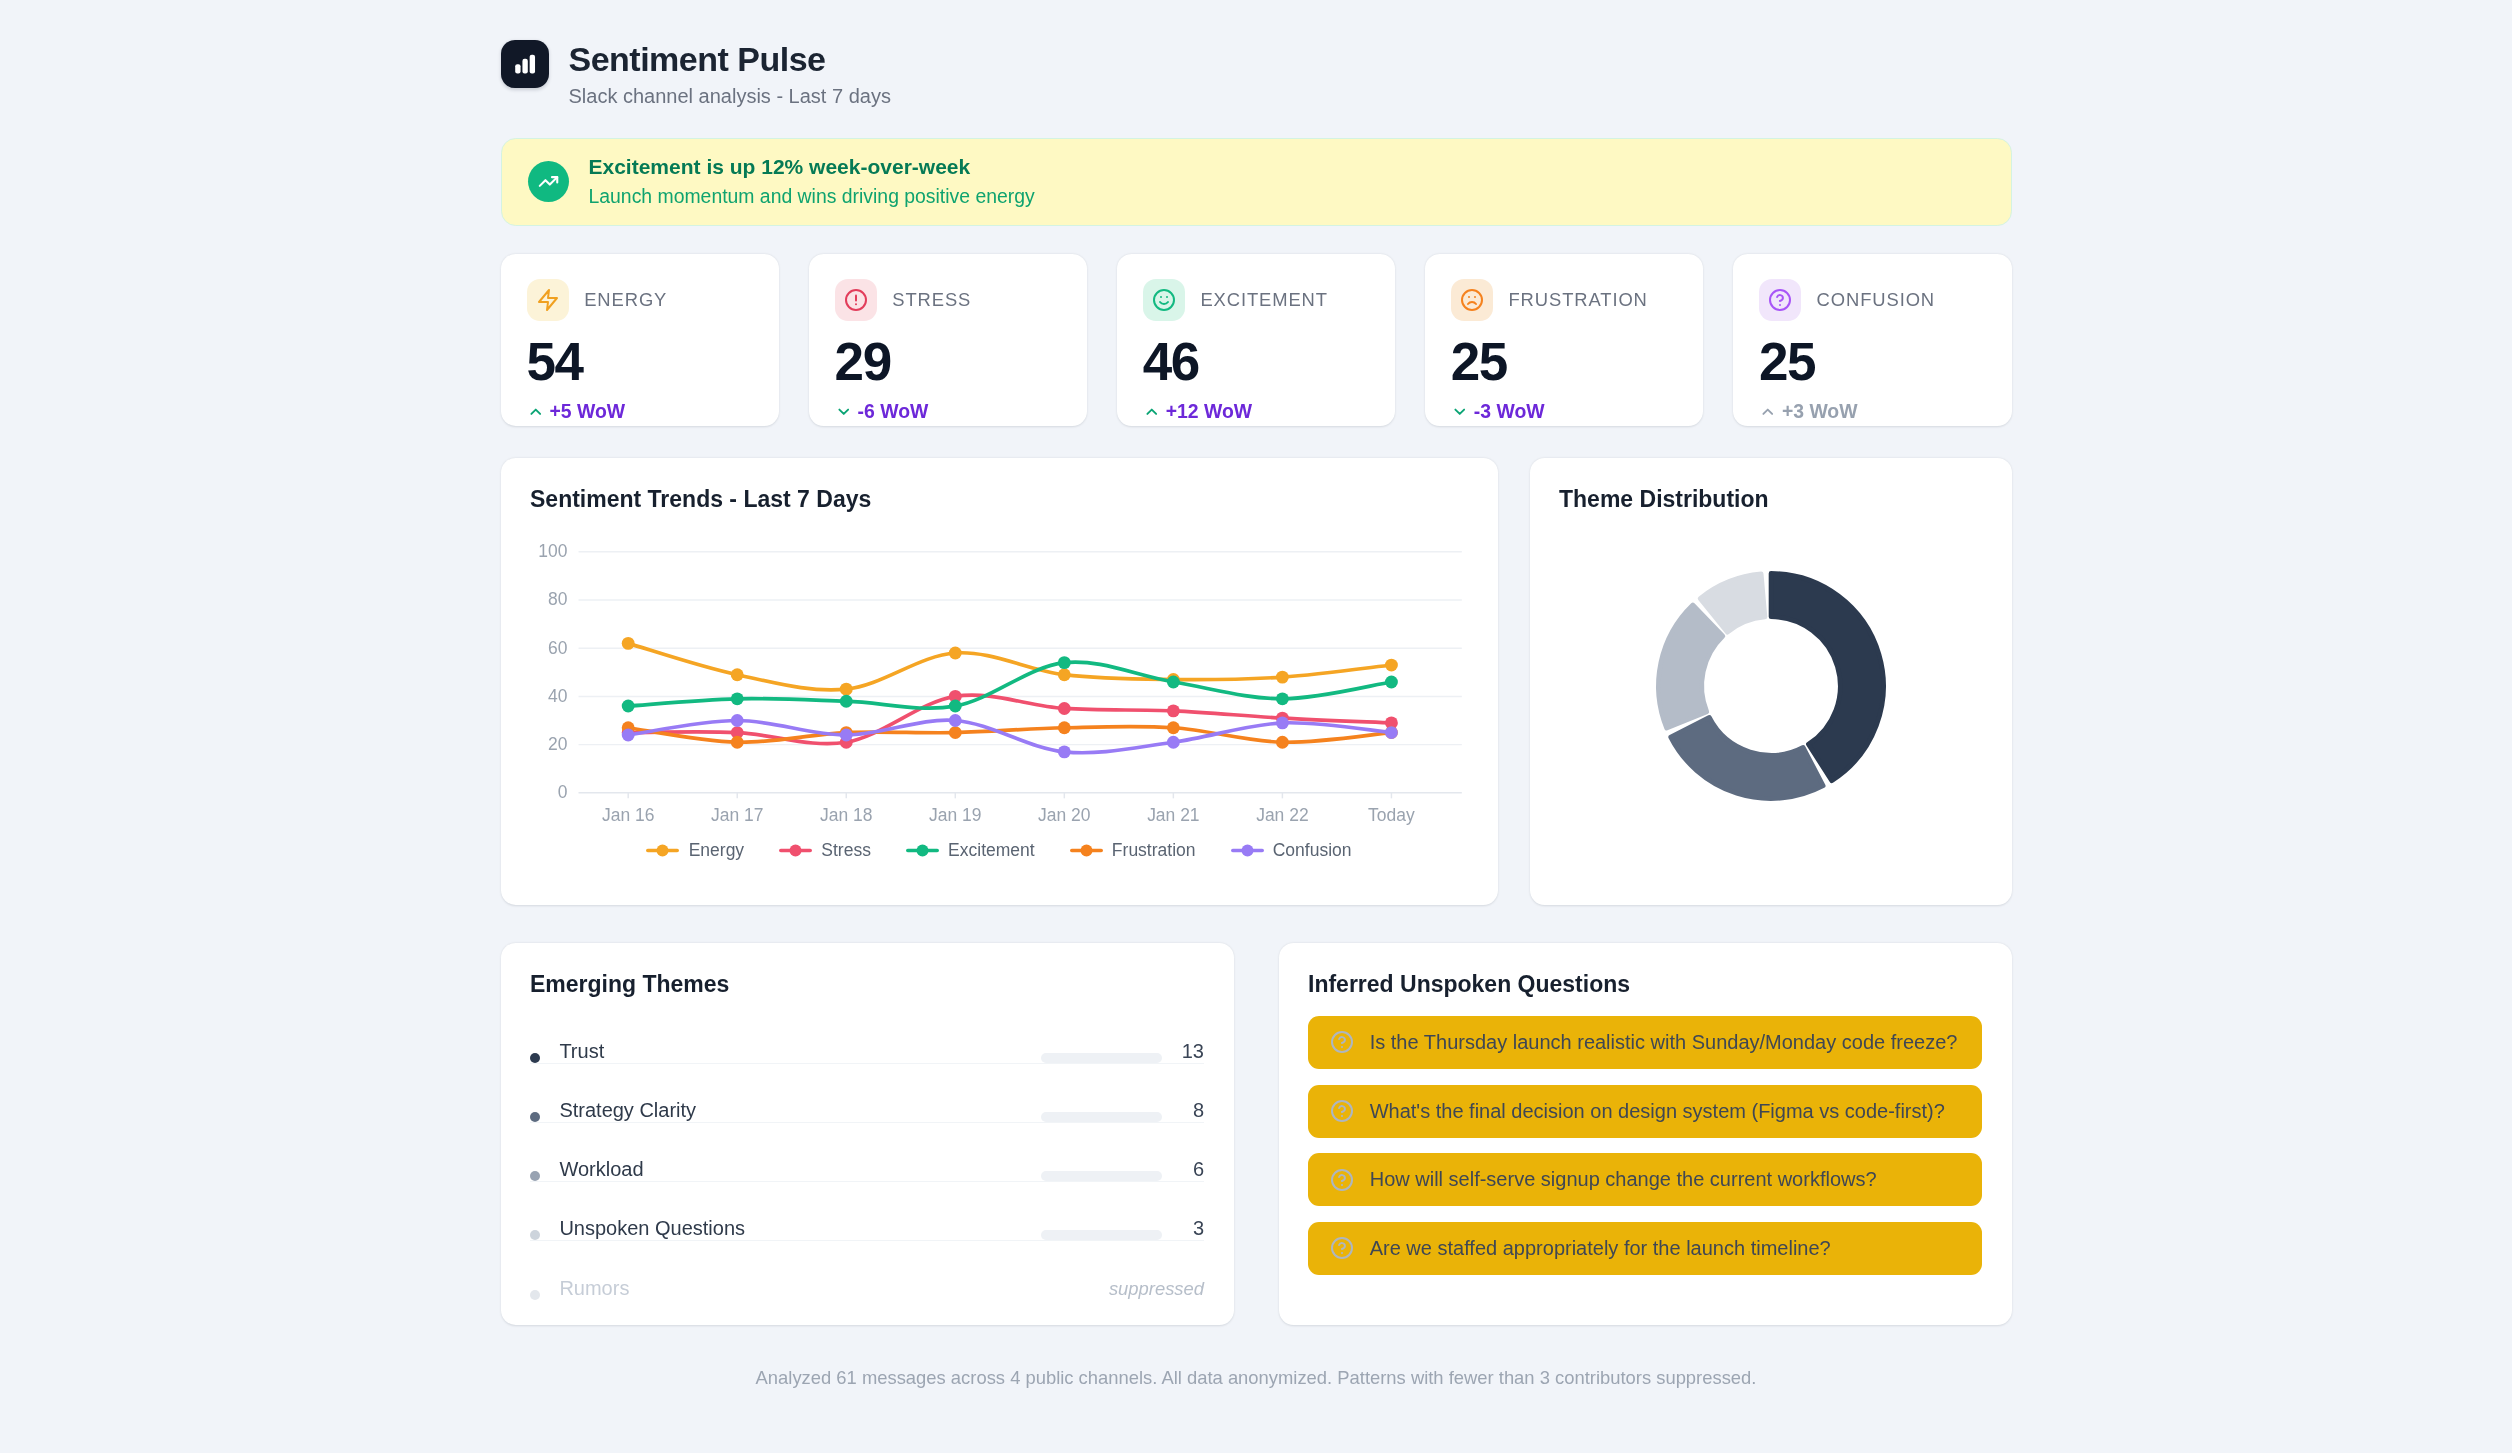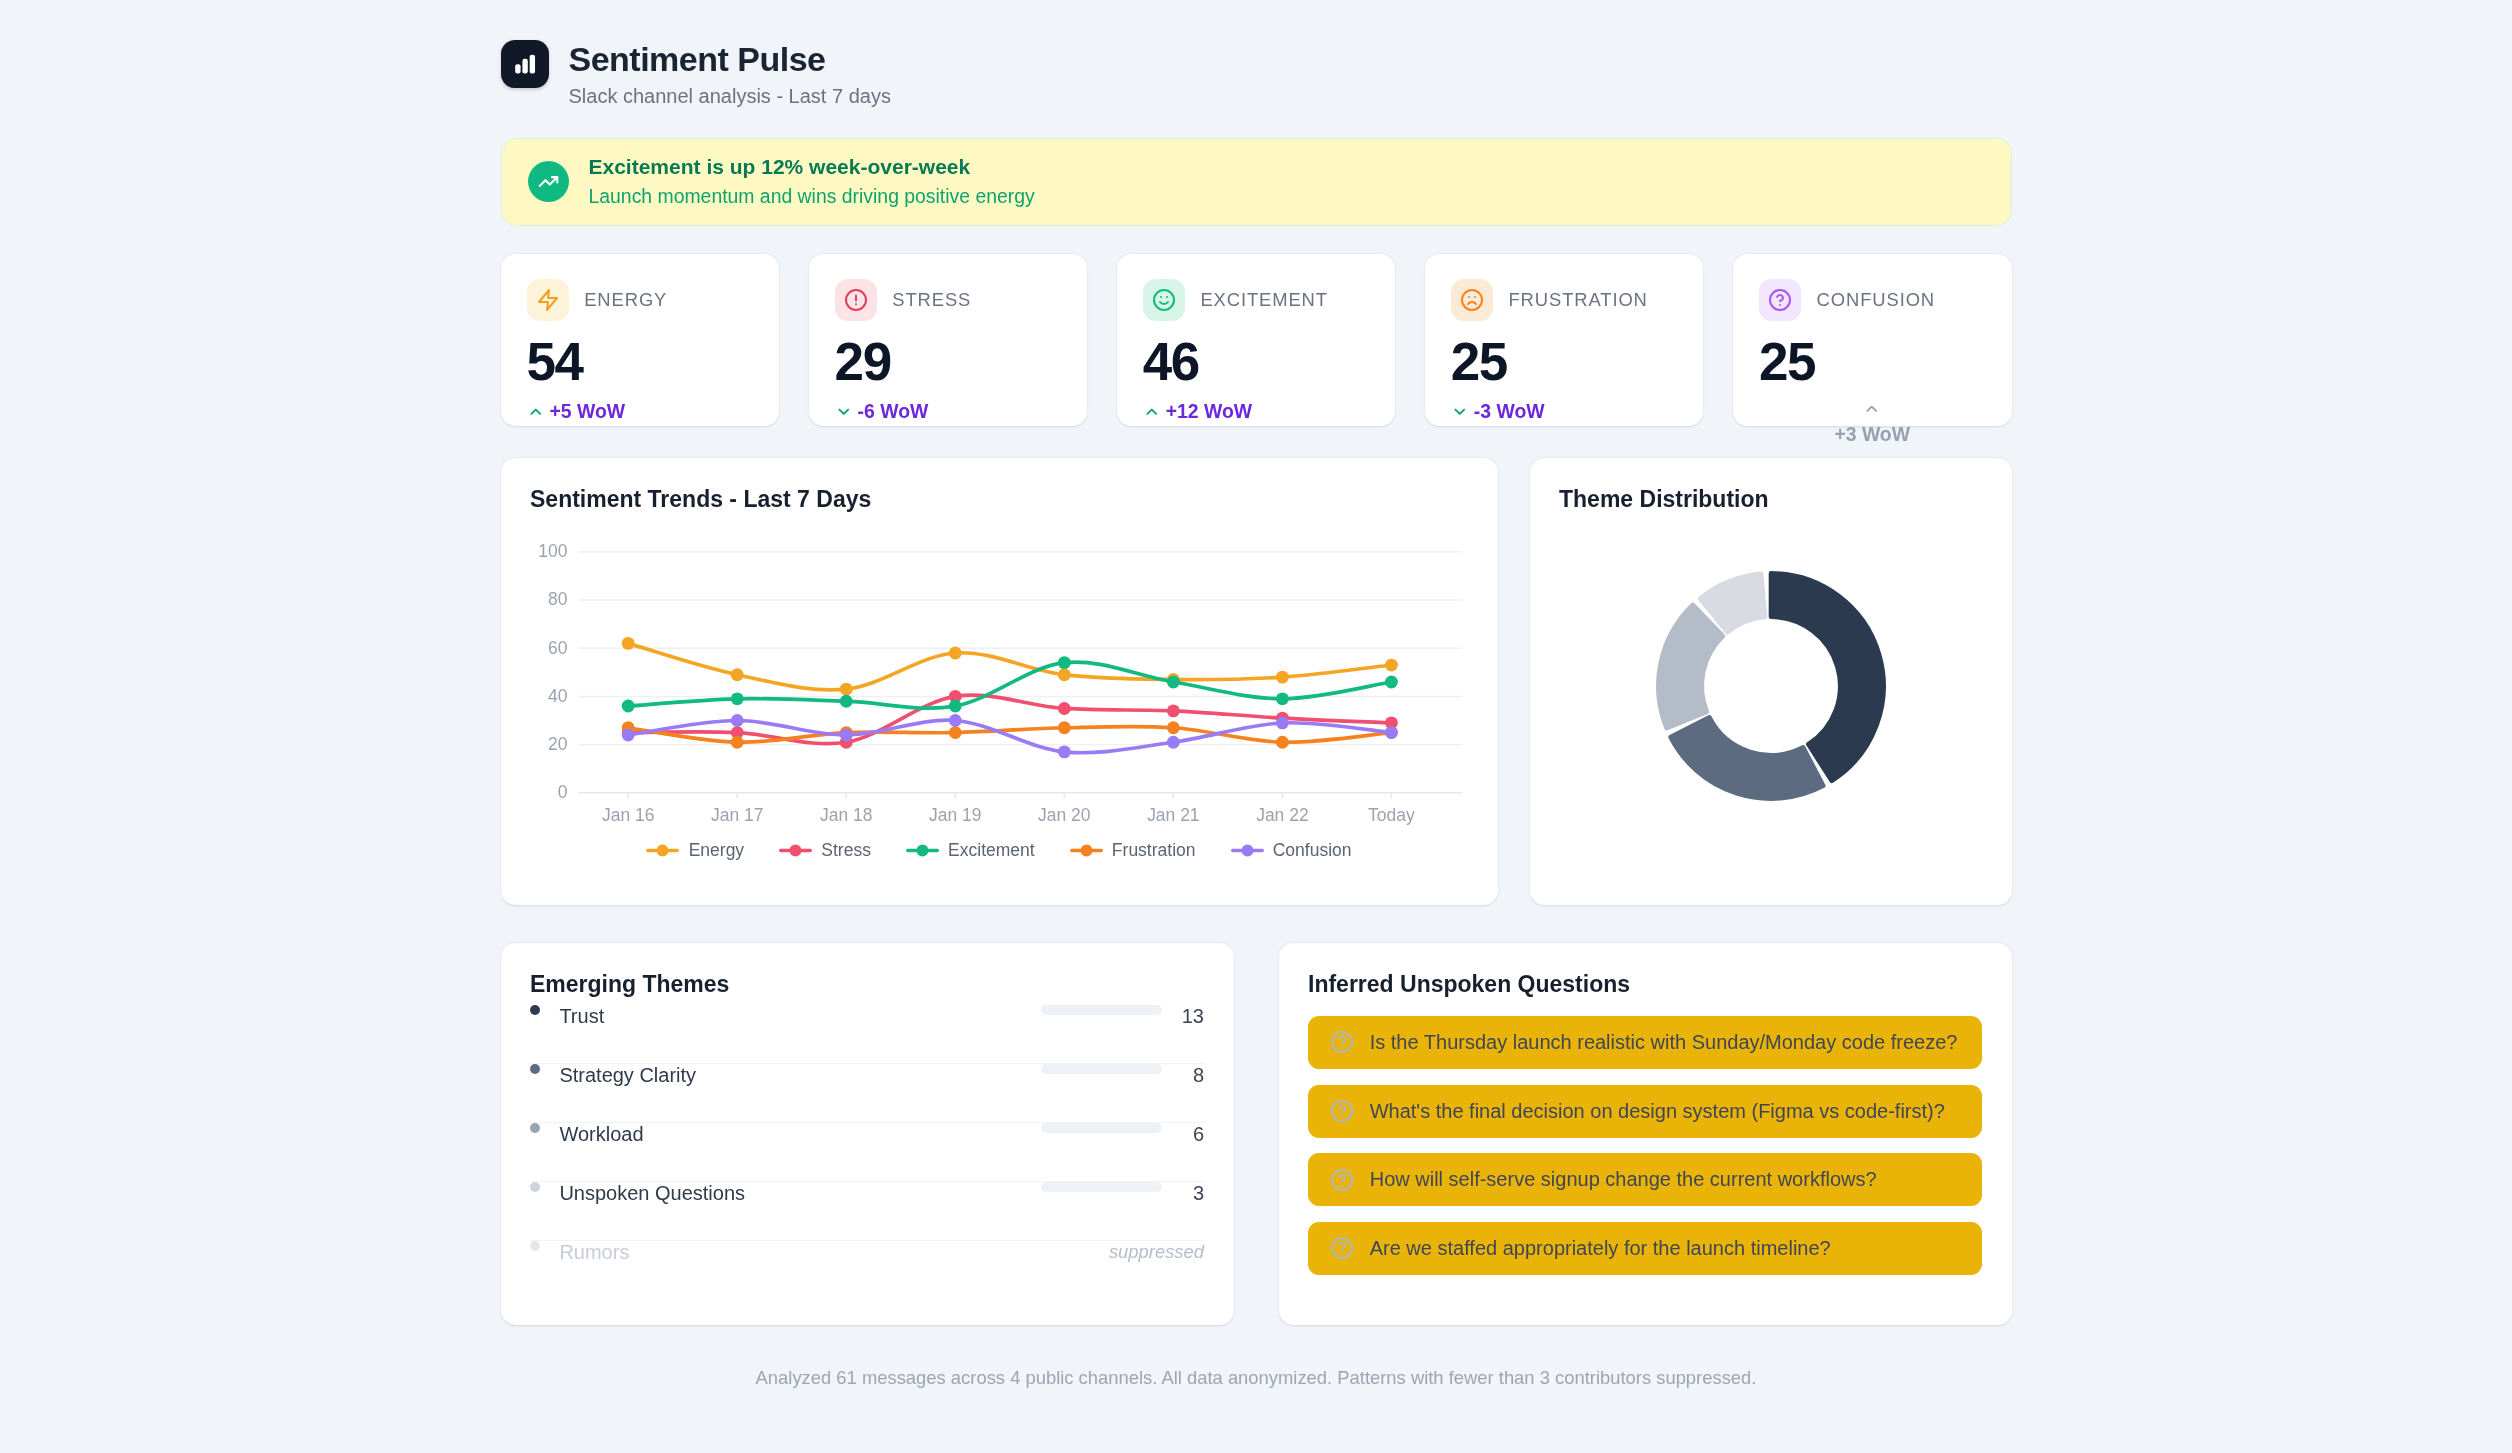--- a/index.html
+++ b/index.html
@@ -40,21 +40,21 @@
   .metric-card {
     background:#fff; border-radius:14.7px; padding:25px 26px; height:172px;
     box-shadow:0 0.9px 1.8px rgba(16,24,40,.05), 0 0.9px 2.8px rgba(16,24,40,.07);
   }
   .metric-head { display:flex; align-items:center; gap:15.7px; }
   .metric-chip { width:42px; height:42px; border-radius:13px; display:flex; align-items:center; justify-content:center; flex:none; }
   .metric-label { font-size:18.4px; color:#6B7280; letter-spacing:0.9px; font-weight:500; }
   .metric-value { font-size:53px; font-weight:800; color:#0D1626; letter-spacing:-1.4px; margin-top:14.7px; line-height:1; }
   .metric-delta { display:flex; align-items:center; gap:5.5px; margin-top:12px; font-size:19.4px; font-weight:700; }
   .metric-delta.green { color:#6d28d9;text-align:right; }
-  .metric-delta.gray { color:#97A1AF;flex-direction:column; }
+  .metric-delta.gray { color:#97A1AF; }
 
   
   .charts-row { margin-top:32px; display:grid; grid-template-columns:997px 1fr; gap:32px; }
   .card {
     background:#fff; border-radius:14.7px;
     box-shadow:0 0.9px 1.8px rgba(16,24,40,.05), 0 0.9px 2.8px rgba(16,24,40,.07);
   }
   .trend-card { padding:28px 29.5px; height:447px; }
   .card-title { font-size:23px; font-weight:700; color:#17202E; }
   .trend-svg { margin-top:13px; display:block; }
@@ -62,21 +62,21 @@
   .legend-item { display:flex; align-items:center; gap:9.2px; }
   .legend-label { font-size:17.5px; color:#5A6472; }
 
   .donut-card { padding:28px 29.5px; height:447px; }
   .donut-wrap { display:flex; justify-content:center; margin-top:53px; }
 
   
   .bottom-row { margin-top:38px; display:grid; grid-template-columns:1fr 1fr; gap:45px; }
   .themes-card { padding:28px 29.5px; height:382px; }
   .theme-list { margin-top:7.4px; }
-  .theme-row { display:flex; align-items:flex-start; height:59px; border-bottom:0.9px solid #F1F4F7; }
+  .theme-row { display:flex; align-items:flex-end; height:59px; border-bottom:0.9px solid #F1F4F7; }
   .theme-row:last-child { border-bottom:none; }
   .theme-dot { width:10px; height:10px; border-radius:50%; flex:none; }
   .theme-label { font-size:20px; color:#2F3A4A; margin-left:19.4px; }
   .theme-spacer { flex:1; }
   .theme-bar-track { width:121px; height:10px; border-radius:5.5px; background:#EEF1F5; overflow:hidden; }
   .theme-bar-fill { height:100%; border-radius:5.5px; }
   .theme-value { width:42px; text-align:right; font-size:20px; color:#3A4556; }
   .theme-row.suppressed .theme-label { color:#C6CDD7; }
   .theme-suppressed-text { font-size:18.4px; font-style:italic; color:#B6BEC9; }
 

